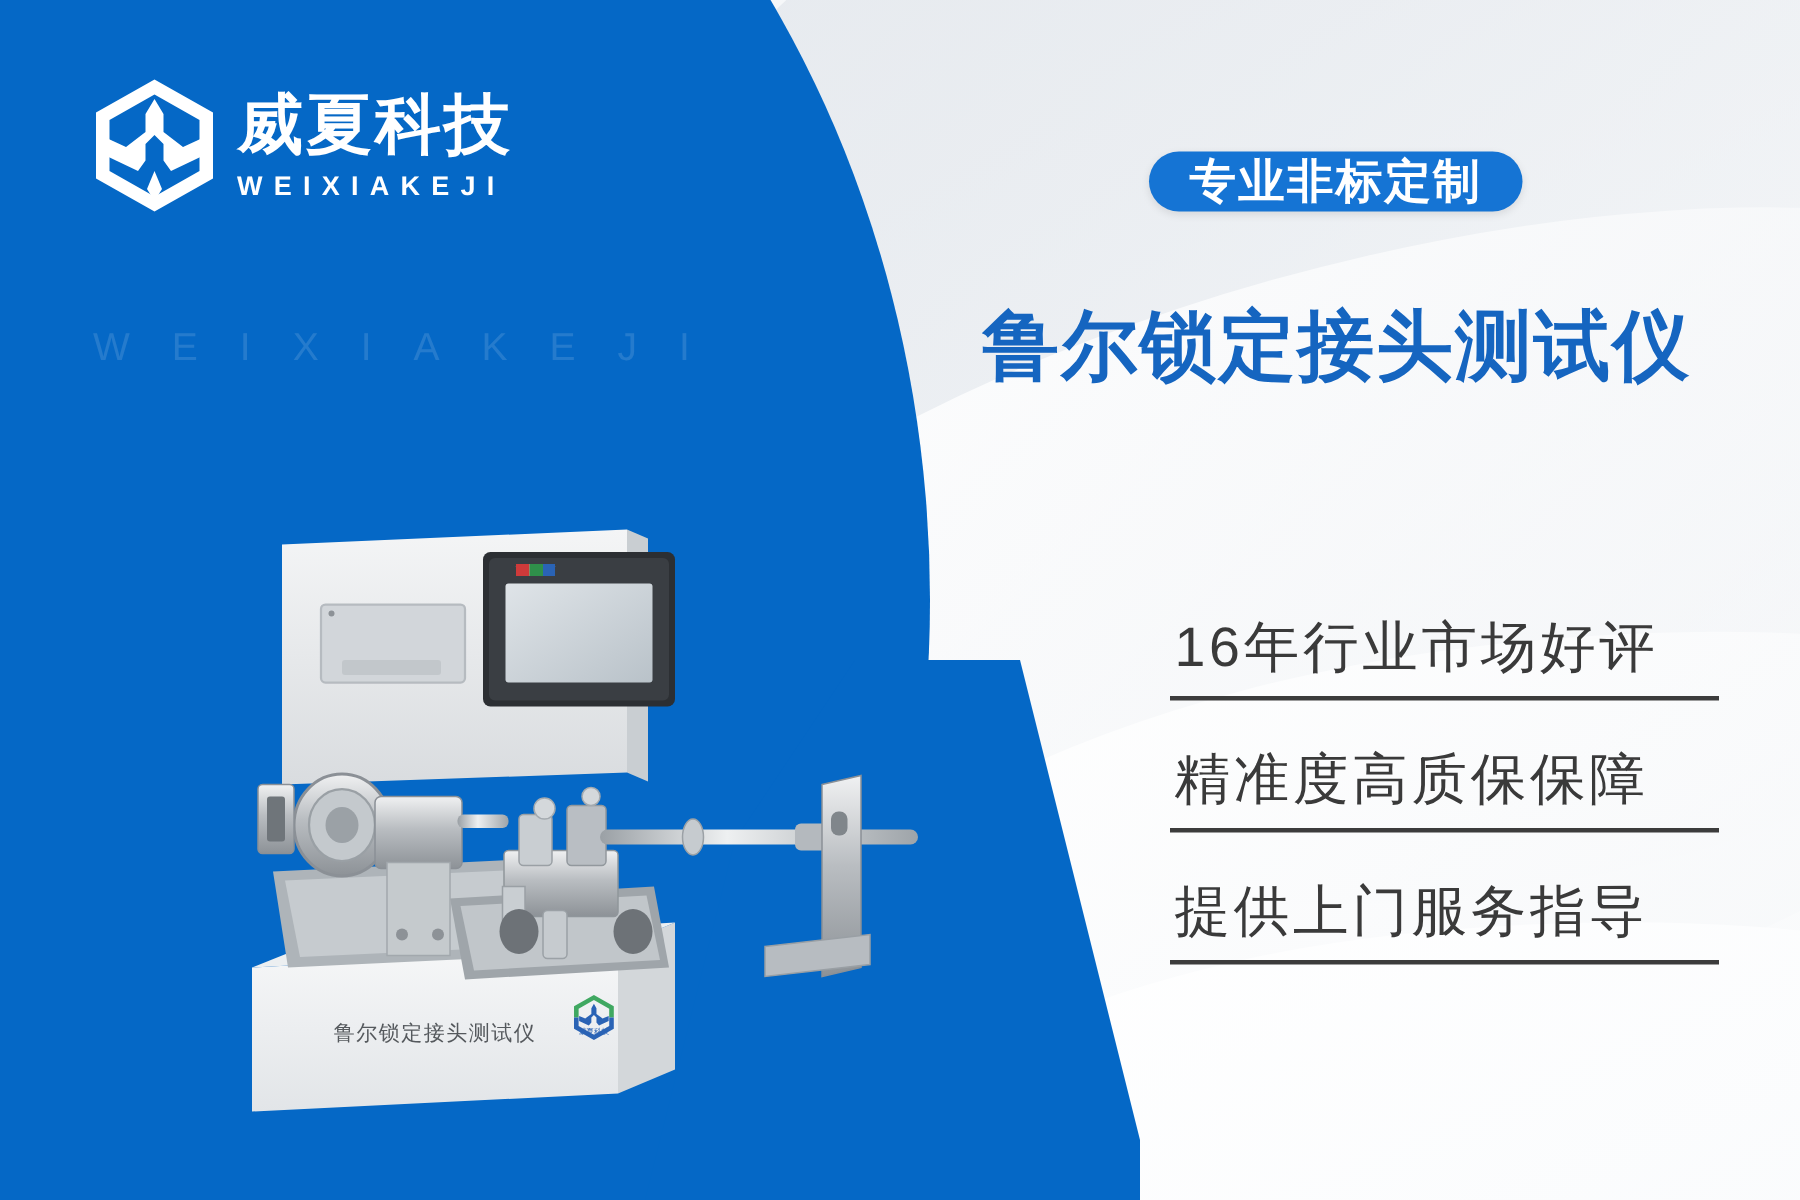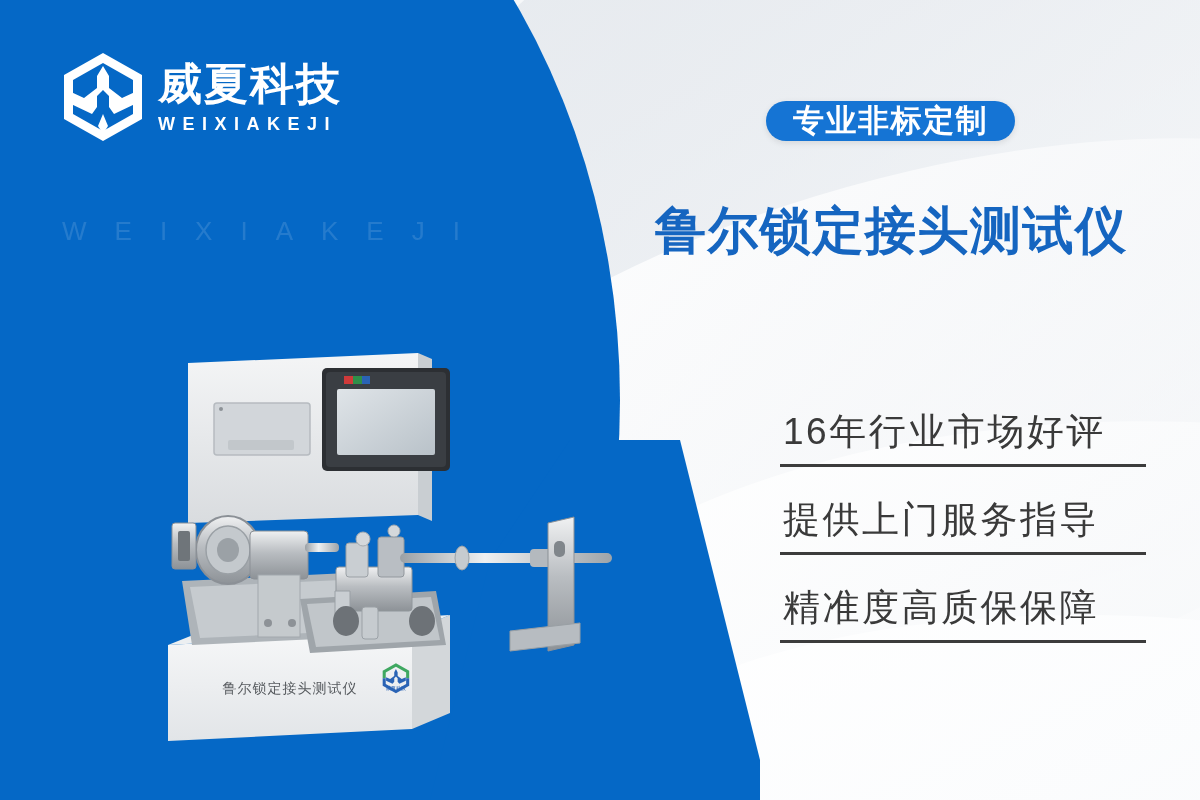--- a/index.html
+++ b/index.html
@@ -192,22 +192,22 @@
   </div>
 
   <div class="headline">鲁尔锁定接头测试仪</div>
 
   <div class="features">
     <div class="feat-row">
       <div class="feat-txt">16年行业市场好评</div>
       <div class="feat-line"></div>
     </div>
     <div class="feat-row">
+      <div class="feat-txt">精准度高质保保障</div>
+      <div class="feat-line"></div>
+    </div>
+    <div class="feat-row">
       <div class="feat-txt">提供上门服务指导</div>
       <div class="feat-line"></div>
     </div>
-    <div class="feat-row">
-      <div class="feat-txt">精准度高质保保障</div>
-      <div class="feat-line"></div>
-    </div>
   </div>
 
 </div>
 
 </body></html>

